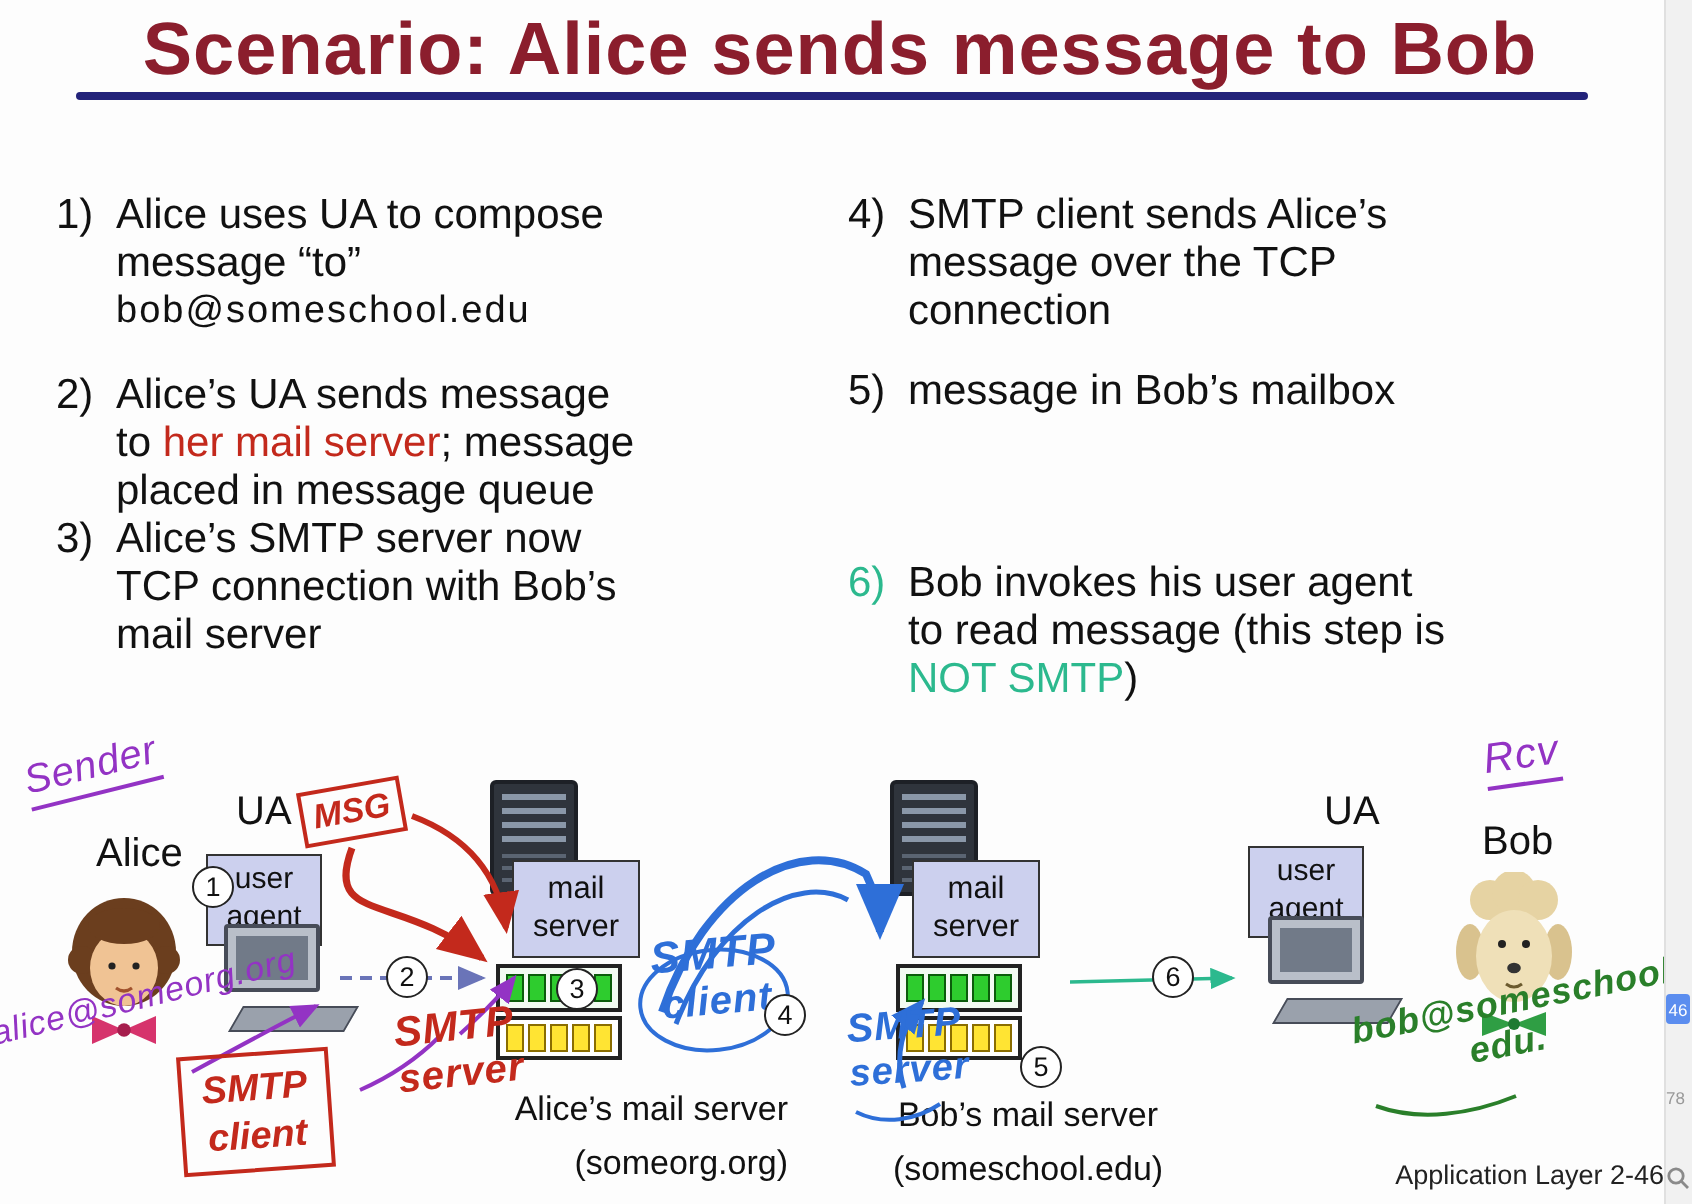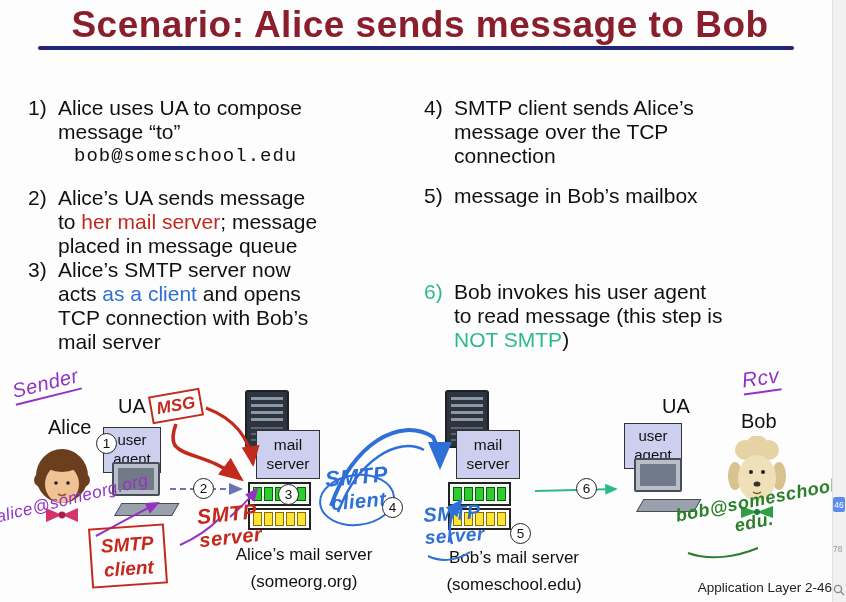--- a/index.html
+++ b/index.html
@@ -24,21 +24,21 @@
   }
 
   
   .step { position: absolute; font-size: 21px; line-height: 24px; width: 400px; }
   .step .num { position: absolute; left: 0; top: 0; }
   .step .num.teal { color: #2cb98e; }
   .step .lines { padding-left: 30px; }
   .red-text  { color: #c3291c; }
   .blue-text { color: #2e6fd8; }
   .teal-text { color: #2cb98e; }
-  .mono { font-family: Liberation Mono, monospace; font-size: 19px; letter-spacing: 1px; margin-left: 16px; }
+  .mono { font-family: Liberation Sans, sans-serif; font-size: 19px; letter-spacing: 1px; }
 
   
   .plain-label { position: absolute; font-size: 20px; color: #111; }
   .caption { position: absolute; font-size: 17px; text-align: center; color: #111; }
   .caption .cap-line2 { margin-top: 7px; }
 
   .agent-box, .mailsrv-box {
     position: absolute; background: #ccd0ee; border: 1.5px solid #333;
     text-align: center; color: #111; z-index: 2;
   }
@@ -158,21 +158,20 @@
     <div>Alice’s UA sends message</div>
     <div><span>to </span><span class="red-text">her mail server</span><span>; message</span></div>
     <div>placed in message queue</div>
   </div>
 </div>
 
 <div class="step" style="left:28px; top:258px;">
   <span class="num">3)</span>
   <div class="lines">
     <div>Alice’s SMTP server now</div>
-    <div><span>acts </span><span class="blue-text">as a client</span><span> and opens</span></div>
     <div>TCP connection with Bob’s</div>
     <div>mail server</div>
   </div>
 </div>
 
 <div class="step" style="left:424px; top:96px;">
   <span class="num">4)</span>
   <div class="lines">
     <div>SMTP client sends Alice’s</div>
     <div>message over the TCP</div>
@@ -236,21 +235,21 @@
   <div class="bar"></div>
   <div class="bar"></div>
 </div>
 <div class="mailboxes" style="left:248px; top:508px;">
   <div class="mbox"></div>
   <div class="mbox"></div>
   <div class="mbox"></div>
   <div class="mbox"></div>
   <div class="mbox"></div>
 </div>
-<div class="caption" style="left:214px; top:545px; width:180px;">
+<div class="caption" style="left:214px; top:545px; width:180px;text-align:right;">
   <div>Alice’s mail server</div>
   <div class="cap-line2">(someorg.org)</div>
 </div>
 
 <div class="hand hw-blue" style="left:326px; top:464px; font-size:22px; font-weight:bold; transform:rotate(-5deg);">
   <div>SMTP</div>
   <div style="font-size:20px; margin-left:4px;">client</div>
 </div>
 
 <div class="hand hw-red" style="left:198px; top:502px; font-size:21px; font-weight:bold; transform:rotate(-6deg);">

